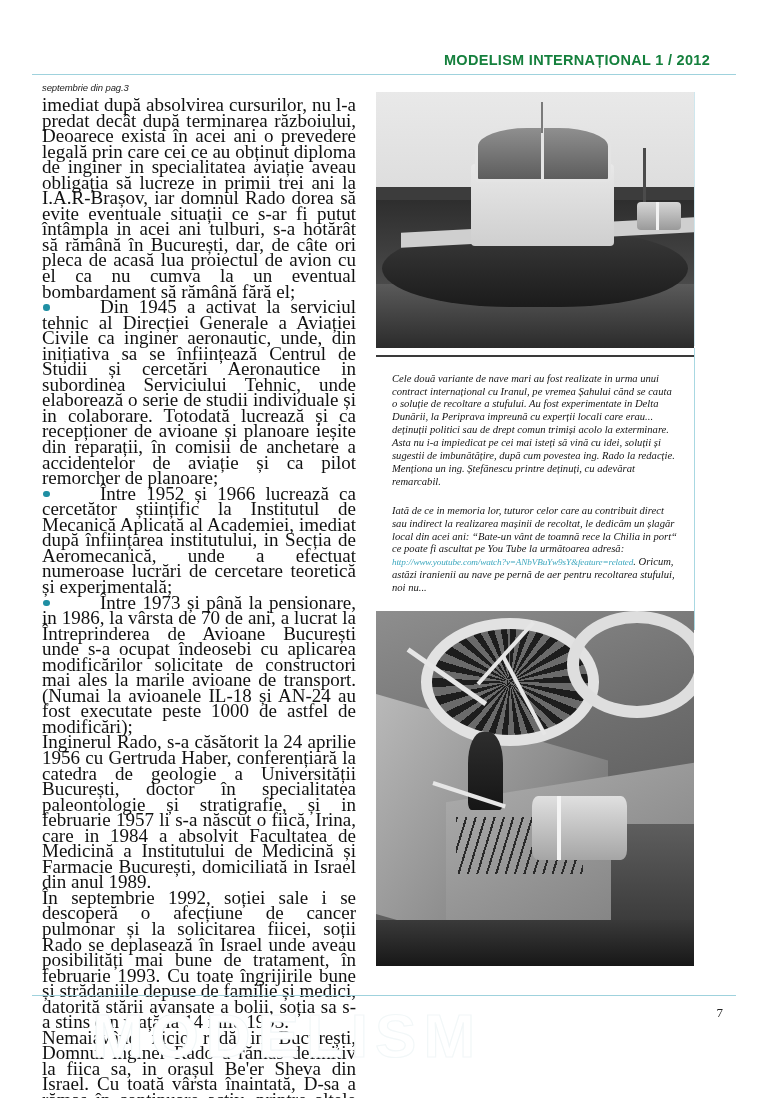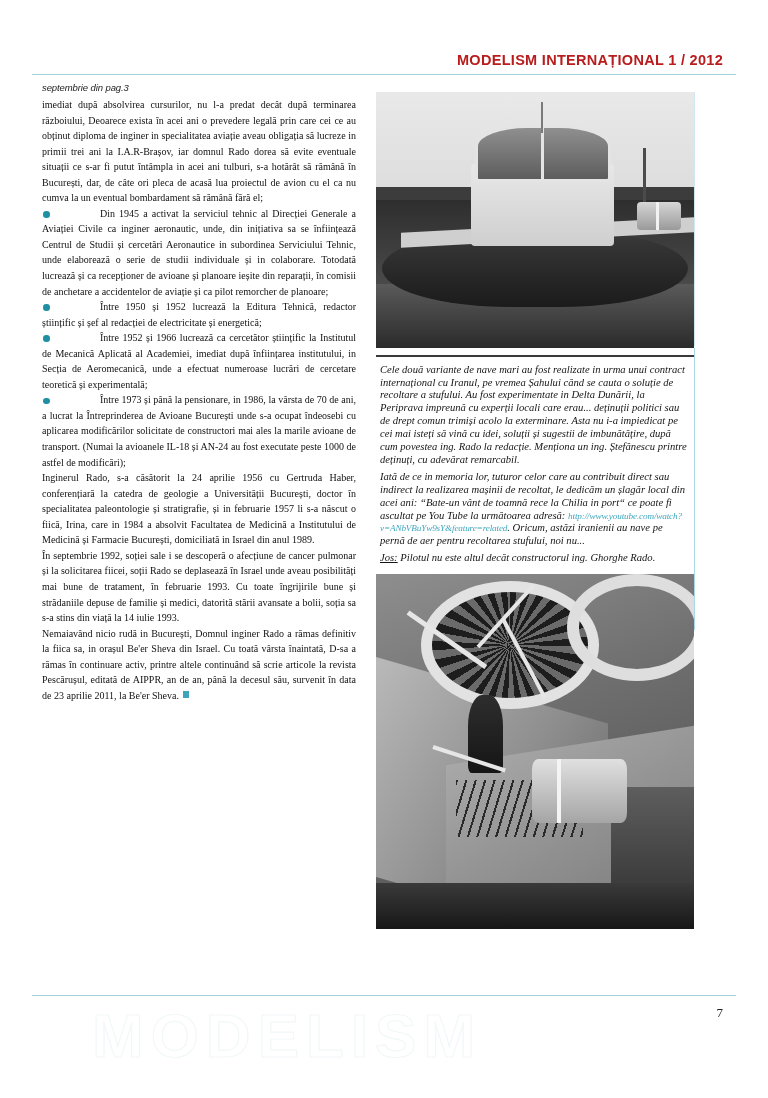--- a/index.html
+++ b/index.html
@@ -23,27 +23,27 @@
 
   
   #header {
     position: absolute;
     left: 0; right: 0;
     top: 52px;
     height: 26px;
   }
   #header-title {
     position: absolute;
-    right: 45px;
+    right: 58px;
     top: 0;
     font-family: "Liberation Sans", sans-serif;
     font-weight: bold;
     font-size: 14.5px;
     letter-spacing: 0.3px;
-    color: #b91c1c;
+    color: #15803d;
     white-space: nowrap;
   }
   #header-rule {
     position: absolute;
     left: 32px;
     right: 32px;
     top: 22px;
     height: 1px;
     background: #9fd2dd;
   }
@@ -62,21 +62,21 @@
 
   
   #left-col {
     position: absolute;
     left: 42px;
     top: 97px;
     width: 314px;
   }
   .para {
     font-family: "Liberation Serif", serif;
-    font-size: 10px;
+    font-size: 19px;
     line-height: 15.55px;
     color: #111;
     text-align: justify;
     text-justify: inter-word;
     margin: 0;
     hyphens: manual;
   }
   .para.bulleted {
     position: relative;
     padding-left: 0;
@@ -125,21 +125,21 @@
     margin-top: 7px;
     margin-bottom: 7px;
   }
 
   .caption {
     font-family: "Liberation Serif", serif;
     font-style: italic;
     font-size: 10.6px;
     line-height: 12.9px;
     color: #141414;
-    margin: 4px;
+    margin: 16px;
   }
   .caption + .caption { margin-top: 0px; }
   .caption-gap { margin-top: 9px; }
   .url {
     color: #3fa8bf;
     font-style: italic;
     font-size: 9.2px;
     letter-spacing: -0.15px;
   }
   .u { text-decoration: underline; }
@@ -321,23 +321,20 @@
 
   <div id="left-col">
 
     <p class="para">imediat după absolvirea cursurilor, nu l-a predat decât după terminarea războiului, Deoarece exista în acei ani o prevedere legală prin care cei ce au obținut diploma de inginer in specialitatea aviație aveau obligația să lucreze in primii trei ani la I.A.R-Brașov, iar domnul Rado dorea să evite eventuale situații ce s-ar fi putut întâmpla in acei ani tulburi, s-a hotărât să rămână în București, dar, de câte ori pleca de acasă lua proiectul de avion cu el ca nu cumva la un eventual bombardament să rămână fără el;</p>
 
     <p class="para bulleted">
       <span class="bullet-dot"></span><span>Din 1945 a activat la serviciul tehnic al Direcției Generale a Aviației Civile ca inginer aeronautic, unde, din inițiativa sa se înființează Centrul de Studii și cercetări Aeronautice in subordinea Serviciului Tehnic, unde elaborează o serie de studii individuale și in colaborare. Totodată lucrează și ca recepționer de avioane și planoare ieșite din reparații, în comisii de anchetare a accidentelor de aviație și ca pilot remorcher de planoare;</span>
     </p>
 
 
-    <p class="para bulleted">
-      <span class="bullet-dot"></span><span>Între 1950 și 1952 lucrează la Editura Tehnică, redactor științific și șef al redacției de electricitate și energetică;</span>
-    </p>
 
     <p class="para bulleted">
       <span class="bullet-dot"></span><span>Între 1952 și 1966 lucrează ca cercetător științific la Institutul de Mecanică Aplicată al Academiei, imediat după înființarea institutului, in Secția de Aeromecanică, unde a efectuat numeroase lucrări de cercetare teoretică și experimentală;</span>
     </p>
 
     <p class="para bulleted">
       <span class="bullet-dot"></span><span>Între 1973 și până la pensionare, in 1986, la vârsta de 70 de ani, a lucrat la Întreprinderea de Avioane București unde s-a ocupat îndeosebi cu aplicarea modificărilor solicitate de constructori mai ales la marile avioane de transport. (Numai la avioanele IL-18 și AN-24 au fost executate peste 1000 de astfel de modificări);</span>
     </p>
 
 
@@ -366,21 +363,20 @@
       <div class="ph-tank" style="left:82%; top:43%; width:14%; height:11%;"></div>
       <div class="ph-strap" style="left:88%; top:43%; width:3px; height:11%;"></div>
     </div>
 
     <div id="caption-rule"></div>
 
     <p class="caption">Cele două variante de nave mari au fost realizate in urma unui contract internațional cu Iranul, pe vremea Șahului cănd se cauta o soluție de recoltare a stufului. Au fost experimentate in Delta Dunării, la Periprava impreună cu experții locali care erau... deținuții politici sau de drept comun trimiși acolo la exterminare. Asta nu i-a impiedicat pe cei mai isteți să vină cu idei, soluții și sugestii de imbunătățire, după cum povestea ing. Rado la redacție. Menționa un ing. Ștefănescu printre deținuți, cu adevărat remarcabil.</p>
 
     <p class="caption"><span>Iată de ce in memoria lor, tuturor celor care au contribuit direct sau indirect la realizarea mașinii de recoltat, le dedicăm un șlagăr local din acei ani: “Bate-un vânt de toamnă rece la Chilia in port“ ce poate fi ascultat pe You Tube la următoarea adresă: </span><span class="url">http://www.youtube.com/watch?v=ANbVBuYw9sY&amp;feature=related</span><span>. Oricum, astăzi iranienii au nave pe pernă de aer pentru recoltarea stufului, noi nu...</span></p>
 
-    <p class="caption caption-gap"><span class="u">Jos:</span><span> Pilotul nu este altul decăt constructorul ing. Ghorghe Rado.</span></p>
 
     <div class="photo" id="photo-bottom" style="margin-top:9px;">
       <div class="pb-bg"></div>
       <div class="pb-hull"></div>
       <div class="pb-deck"></div>
       <div class="pb-water"></div>
       <div class="pb-fan"></div>
       <div class="pb-duct"></div>
       <div class="pb-person"></div>
       <div class="pb-rods"></div>

